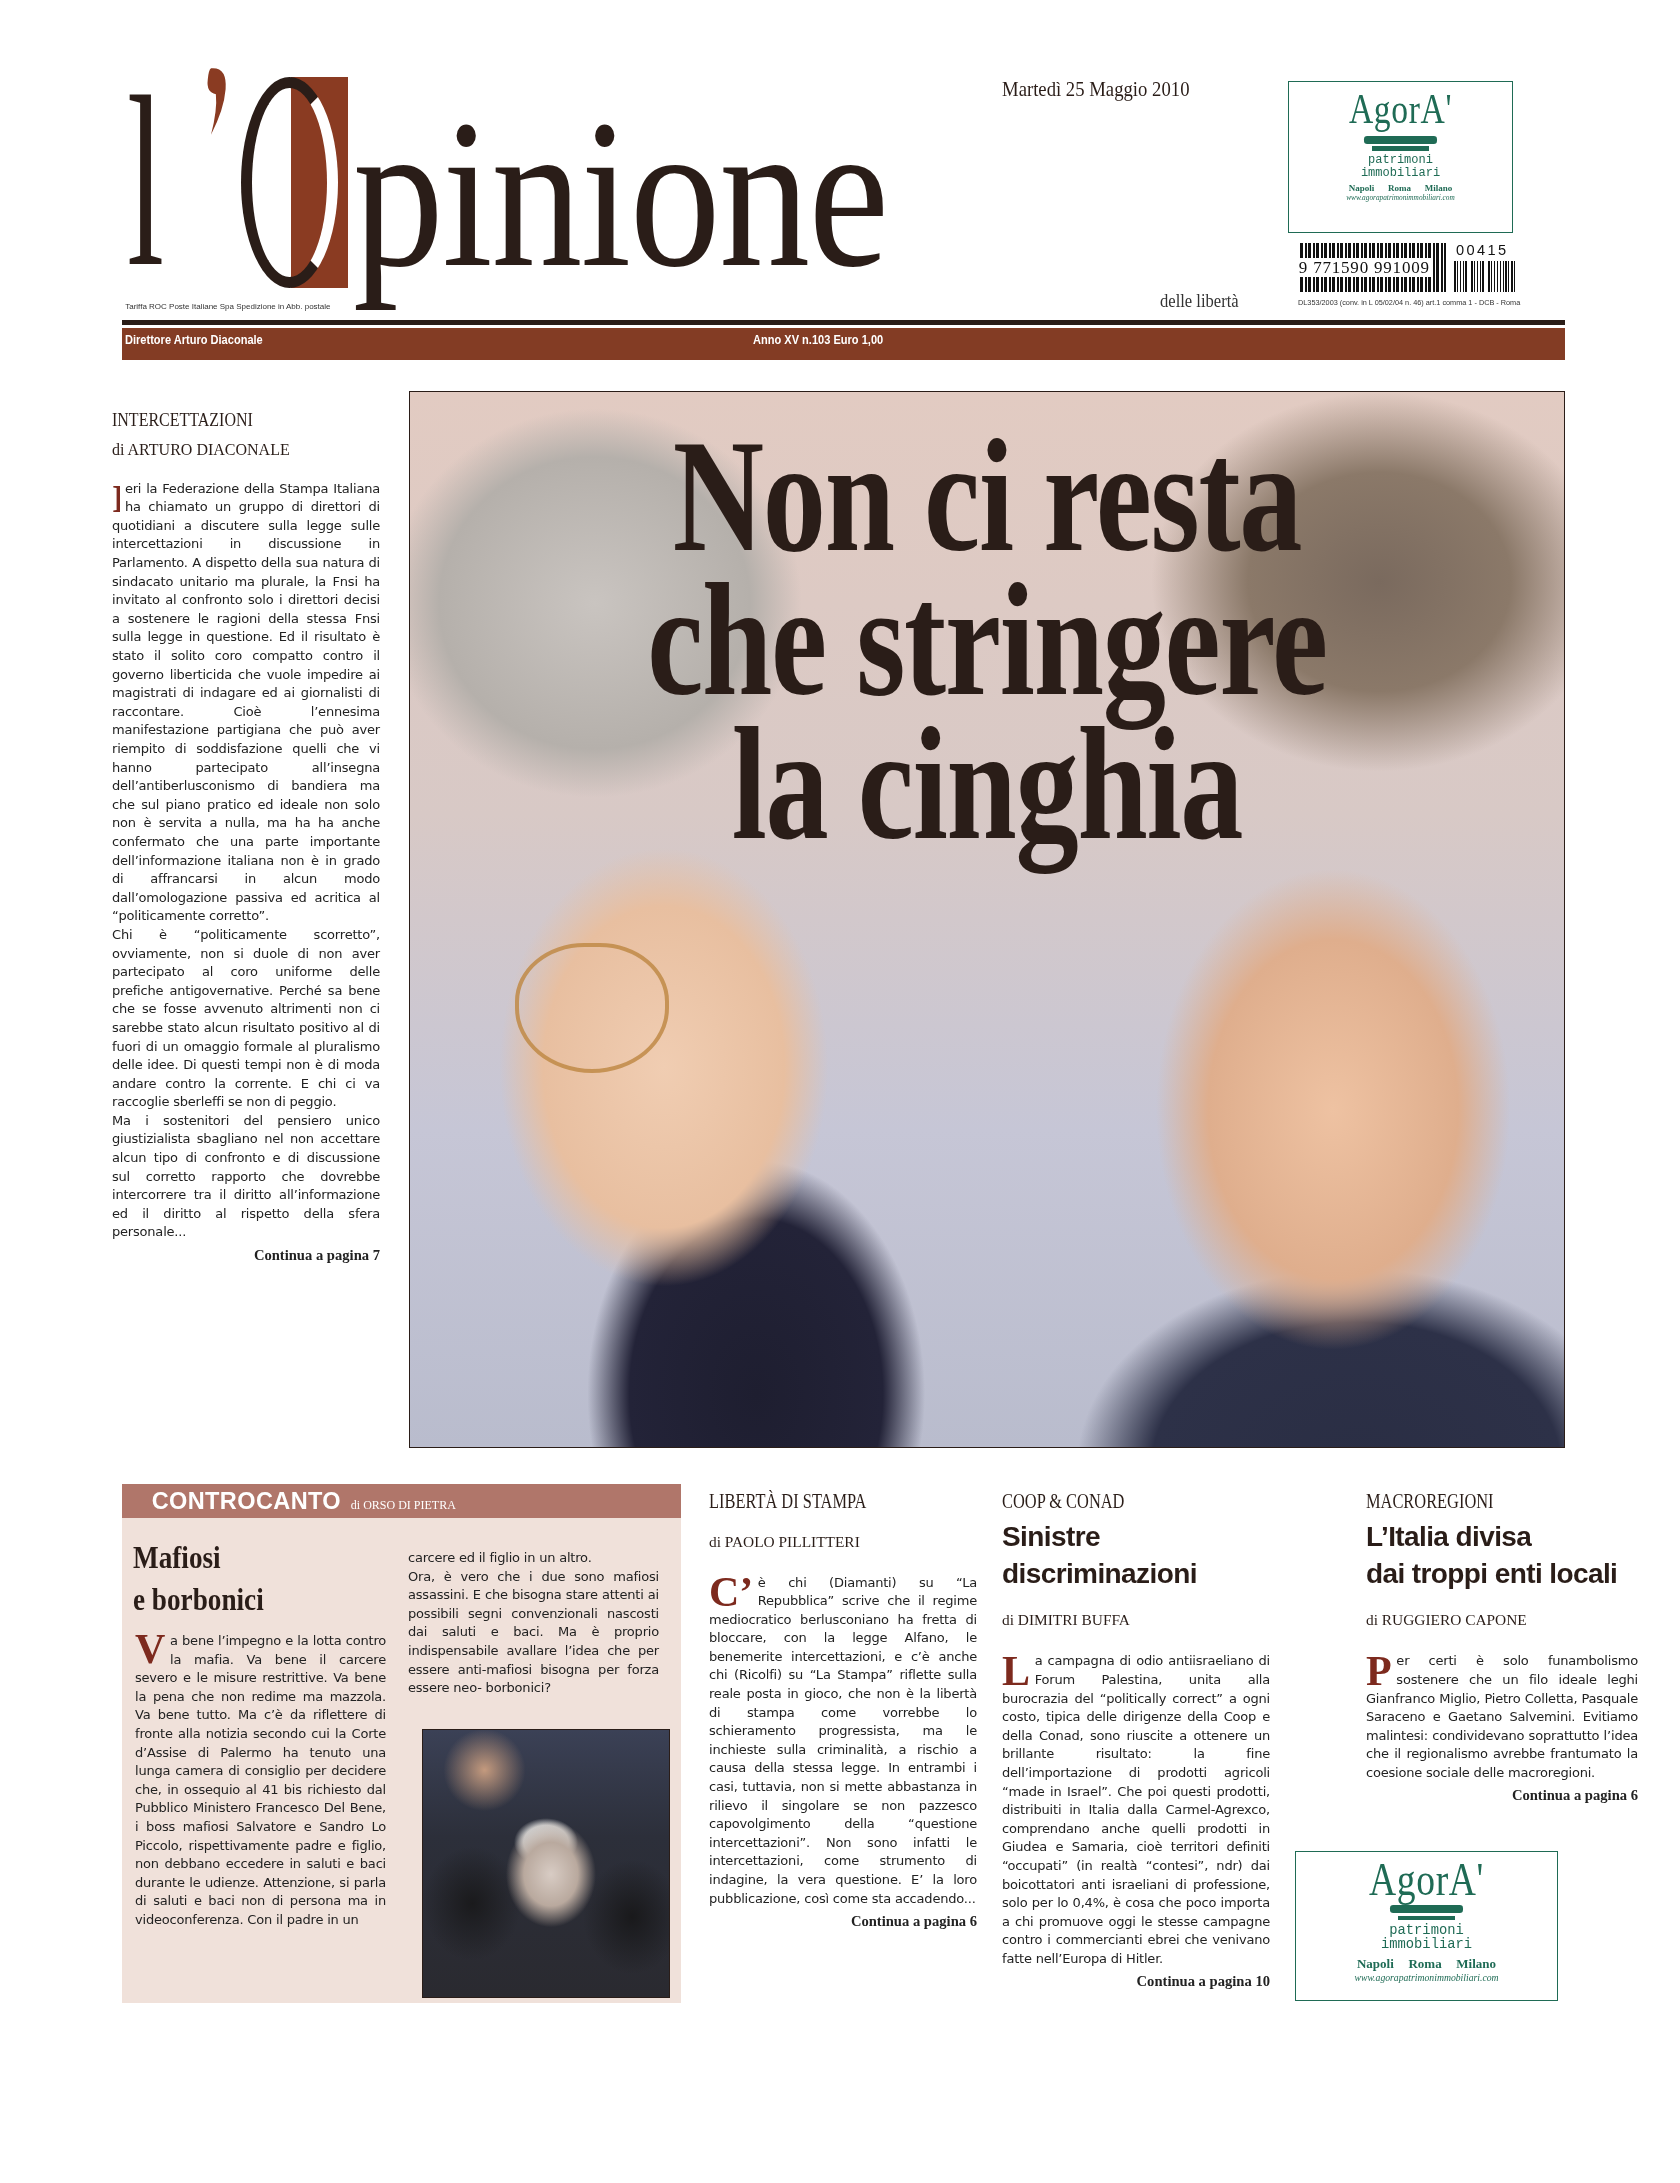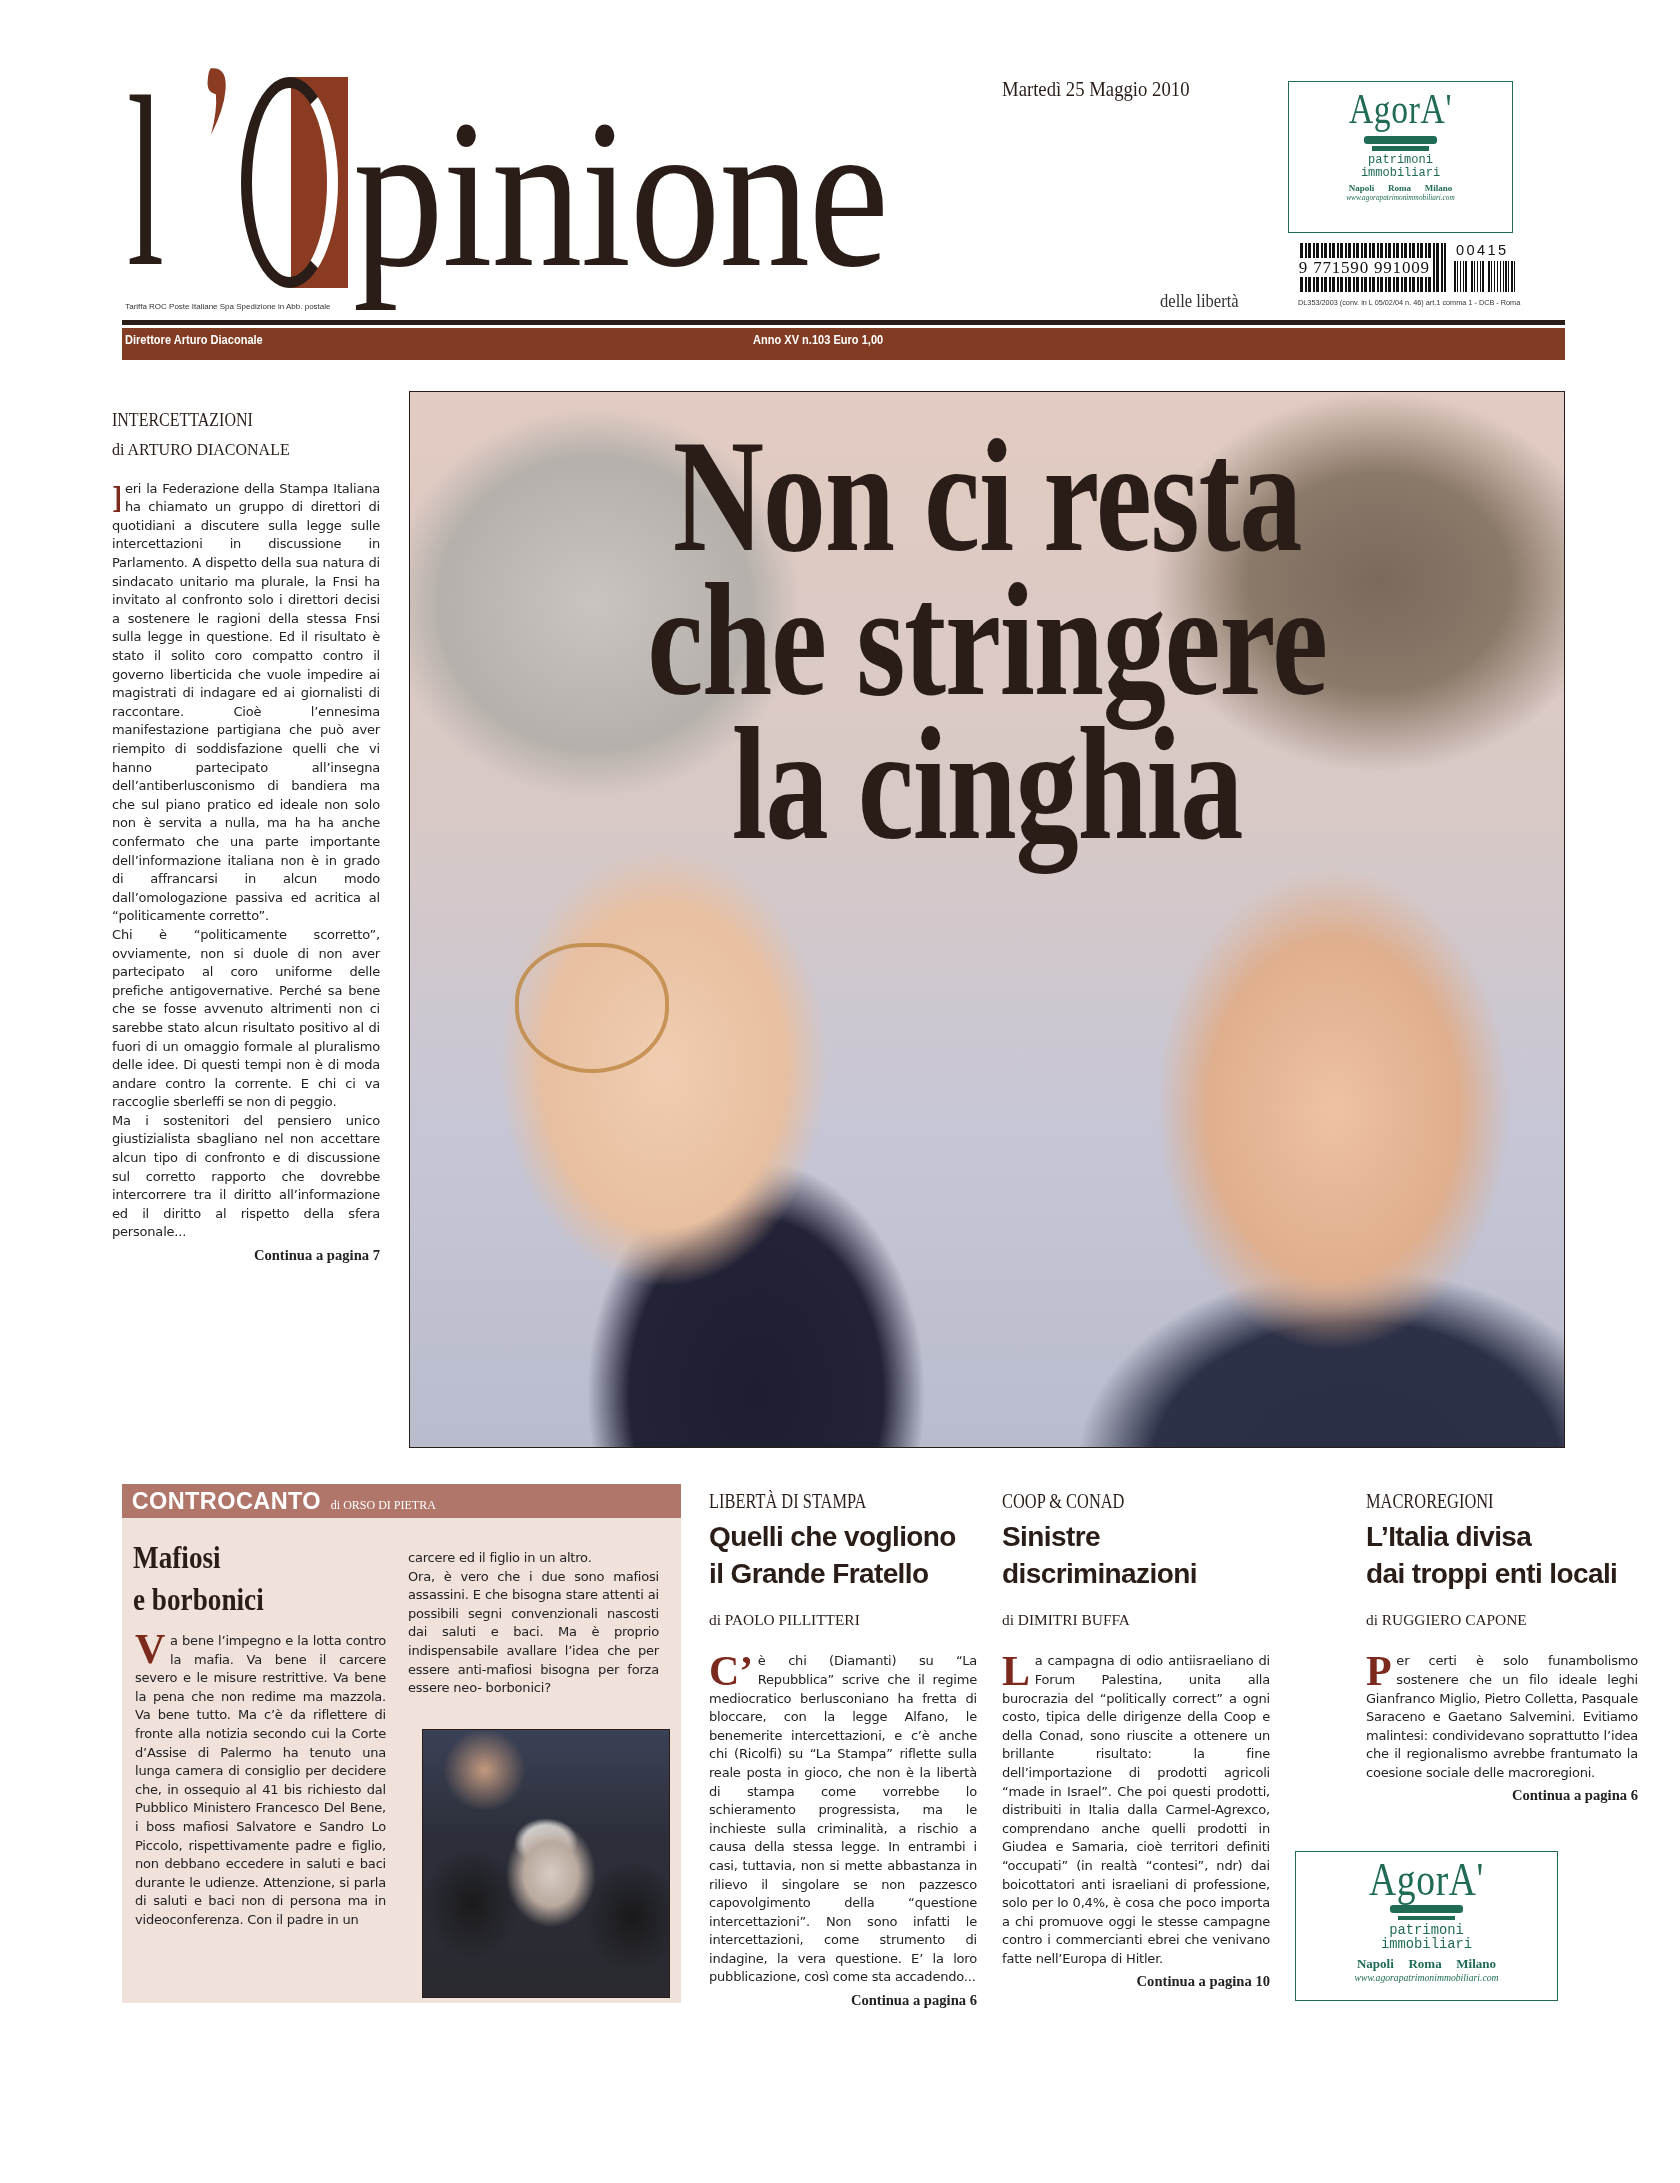--- a/index.html
+++ b/index.html
@@ -62,21 +62,21 @@
       radial-gradient(ellipse 341px 243px at 82% 102%, #2a2e44 0%, #2d3148 60%, rgba(45,49,72,0) 82%),
       linear-gradient(180deg, #e2cbc2 0%, #d8c9c6 40%, #c6c6d6 70%, #b9bccd 100%);
   }
   .glasses { position: absolute; left: 105px; top: 551px; width: 154px; height: 130px; border: 4px solid #c08a46; border-radius: 45% 45% 50% 50%; opacity: 0.85; }
   .hero-title { position: absolute; left: 0; top: 32px; width: 100%; text-align: center; font-family: "Liberation Serif", serif; font-size: 162px; line-height: 144px; color: #2a1d18; transform: scaleX(0.78); transform-origin: center top; letter-spacing: -1.6px; }
   .hero-title div { white-space: nowrap; }
 
   
   .controcanto { position: absolute; left: 122px; top: 1484px; width: 559px; height: 519px; background: #f0e1da; }
   .cc-head { height: 34px; background: #b0766a; color: #fff; padding-left: 9.7px; line-height: 34px; white-space: nowrap; }
-  .cc-head .label { font-family: "Liberation Sans", sans-serif; font-weight: bold; font-size: 23.5px; letter-spacing: 0.4px; }
+  .cc-head .label { font-family: "Liberation Sans", sans-serif; font-weight: bold; font-size: 23.5px; letter-spacing: 0.4px; margin-left: 20px; }
   .cc-head .author { font-family: Liberation Serif, serif; font-size: 12px; margin-left: 6.5px; }
   .cc-title { position: absolute; left: 11.4px; top: 52px; font-family: "Liberation Serif", serif; font-size: 32px; line-height: 42px; color: #2a1d18; transform: scaleX(0.85); transform-origin: left top; white-space: nowrap; }
   .cc-col1 { position: absolute; left: 13px; top: 148px; width: 251px; }
   .cc-col1 .dropcap { font-size: 42px; line-height: 34px; }
   .cc-col2 { position: absolute; left: 286px; top: 65px; width: 251px; }
   .cc-photo { position: absolute; left: 300px; top: 245px; width: 248px; height: 269px; border: 1.6px solid #2a1d18;
     background:
       radial-gradient(ellipse 45px 53px at 52% 54%, #d8ccc4 0%, #b9a99e 60%, rgba(185,169,158,0) 100%),
       radial-gradient(ellipse 32px 24px at 50% 42%, #e6e6e6 0%, #cfcfcf 70%, rgba(207,207,207,0) 100%),
       radial-gradient(ellipse 41px 41px at 25% 15%, #c49a7e 0%, rgba(196,154,126,0) 100%),
@@ -177,24 +177,20 @@
   </div>
   <div class="cc-col2 body-text">
     <p>carcere ed il figlio in un altro.</p>
     <p>Ora, è vero che i due sono mafiosi assassini. E che bisogna stare attenti ai possibili segni convenzionali nascosti dai saluti e baci. Ma è proprio indispensabile avallare l’idea che per essere anti-mafiosi bisogna per forza essere neo- borbonici?</p>
   </div>
   <div class="cc-photo"></div>
 </section>
 
 <article class="article art1">
   <div class="kicker">LIBERTÀ DI STAMPA</div>
-  <h3 class="a-title">
-    <div>Quelli che vogliono</div>
-    <div>il Grande Fratello</div>
-  </h3>
   <div class="byline">di PAOLO PILLITTERI</div>
   <div class="a-body body-text">
     <span class="dropcap">C’</span><span>è chi (Diamanti) su “La Repubblica” scrive che il regime mediocratico berlusconiano ha fretta di bloccare, con la legge Alfano, le benemerite intercettazioni, e c’è anche chi (Ricolfi) su “La Stampa” riflette sulla reale posta in gioco, che non è la libertà di stampa come vorrebbe lo schieramento progressista, ma le inchieste sulla criminalità, a rischio a causa della stessa legge. In entrambi i casi, tuttavia, non si mette abbastanza in rilievo il singolare se non pazzesco capovolgimento della “questione intercettazioni”. Non sono infatti le intercettazioni, come strumento di indagine, la vera questione. E’ la loro pubblicazione, così come sta accadendo...</span>
   </div>
   <div class="continua">Continua a pagina 6</div>
 </article>
 
 <article class="article art2">
   <div class="kicker">COOP &amp; CONAD</div>
   <h3 class="a-title">

